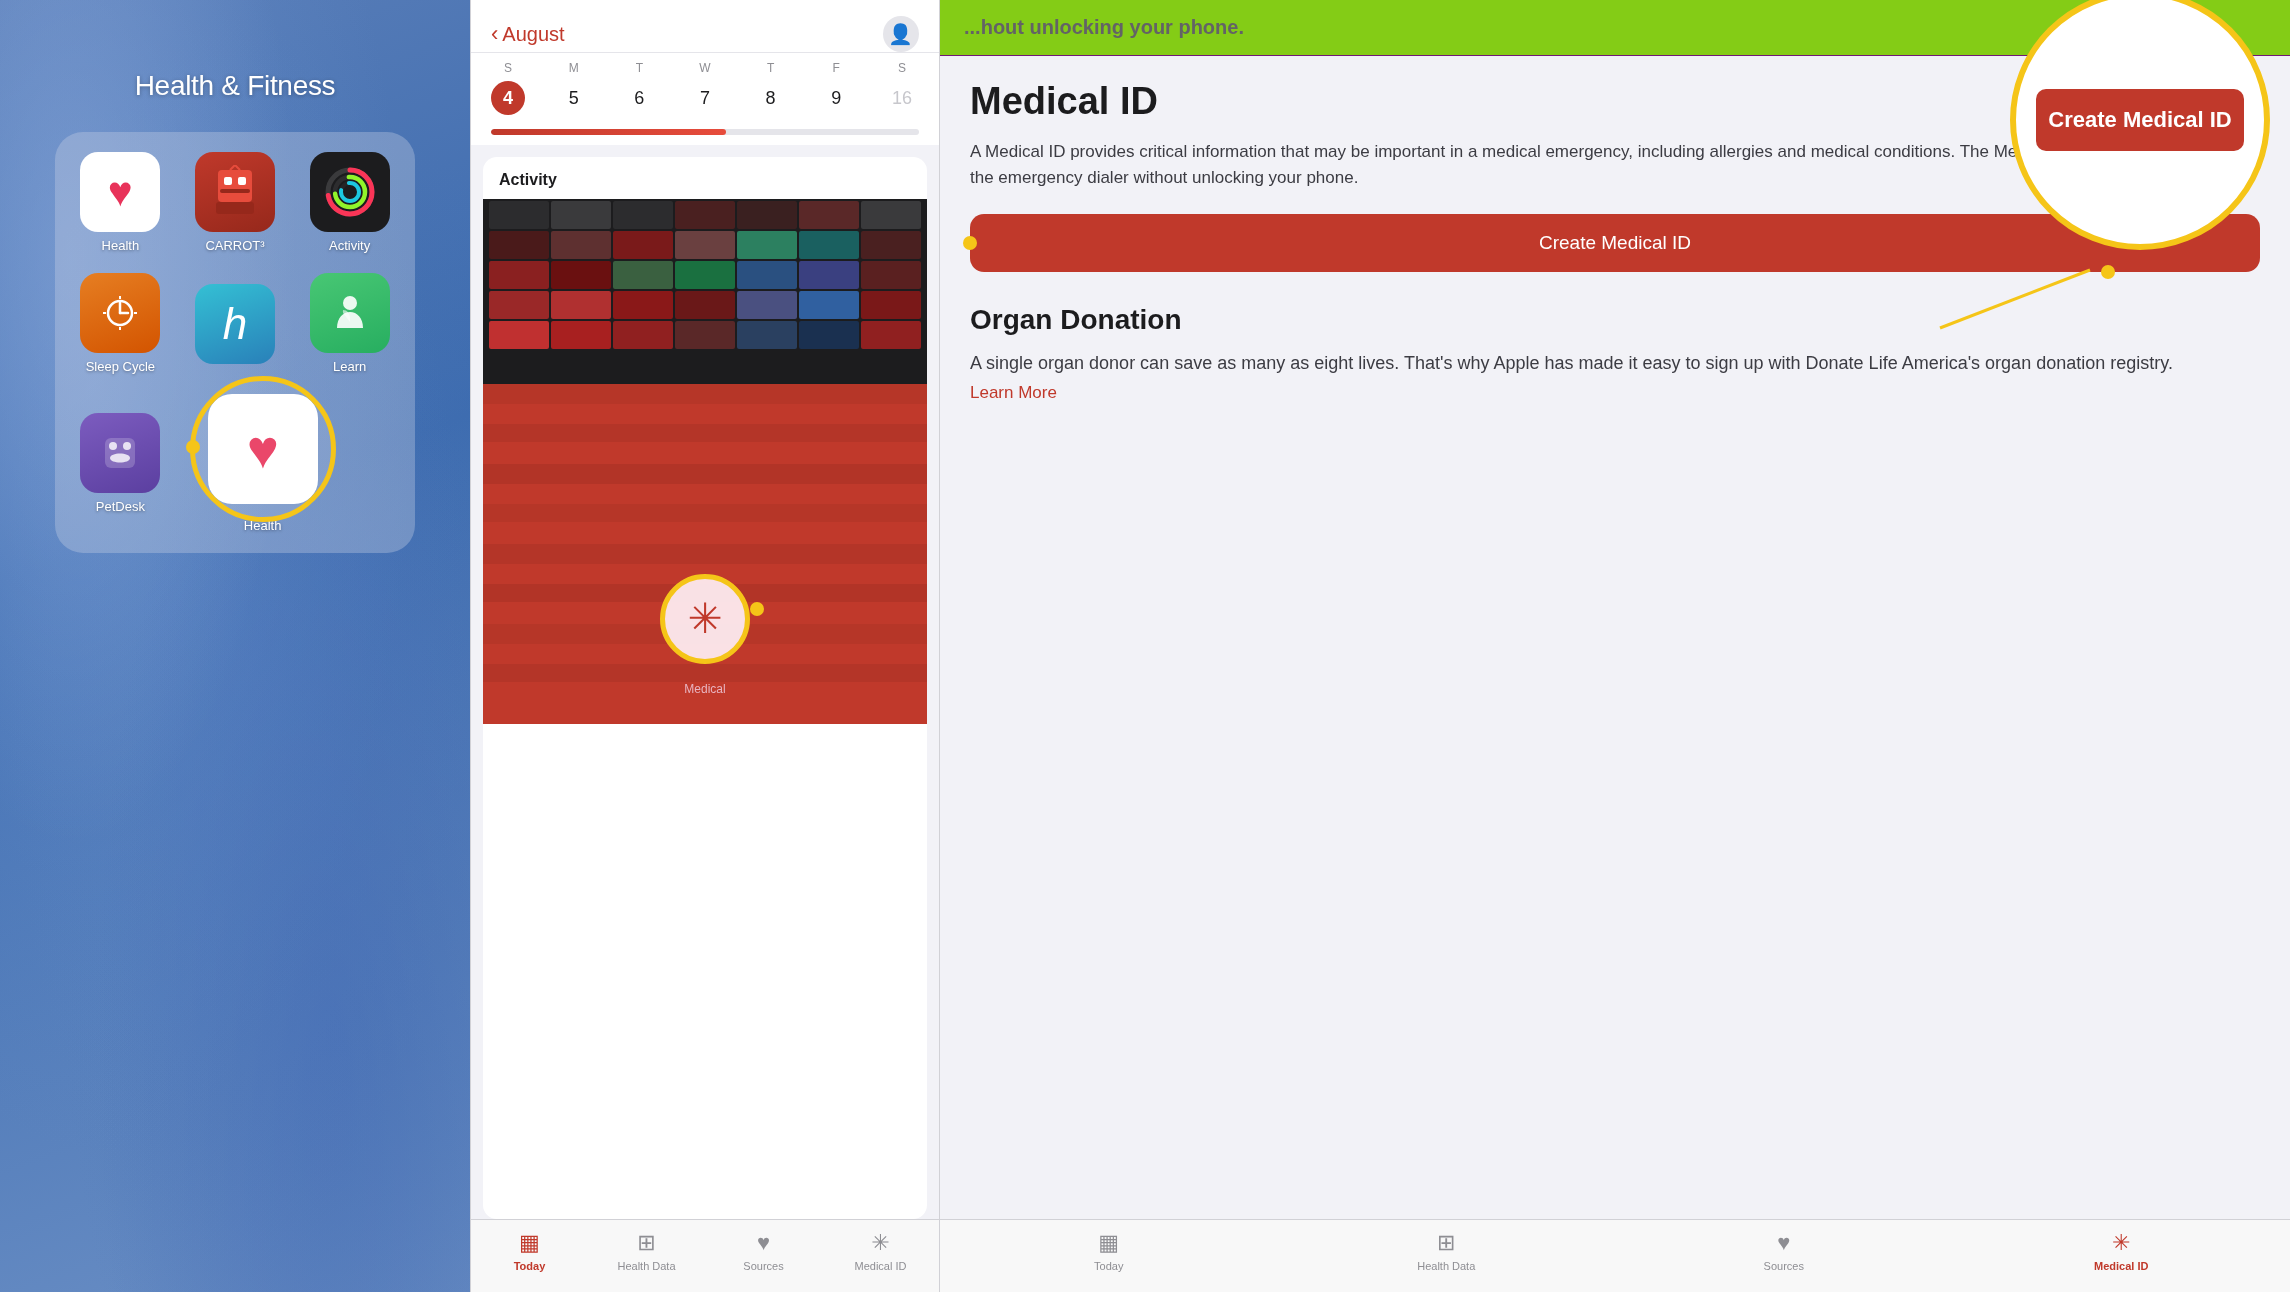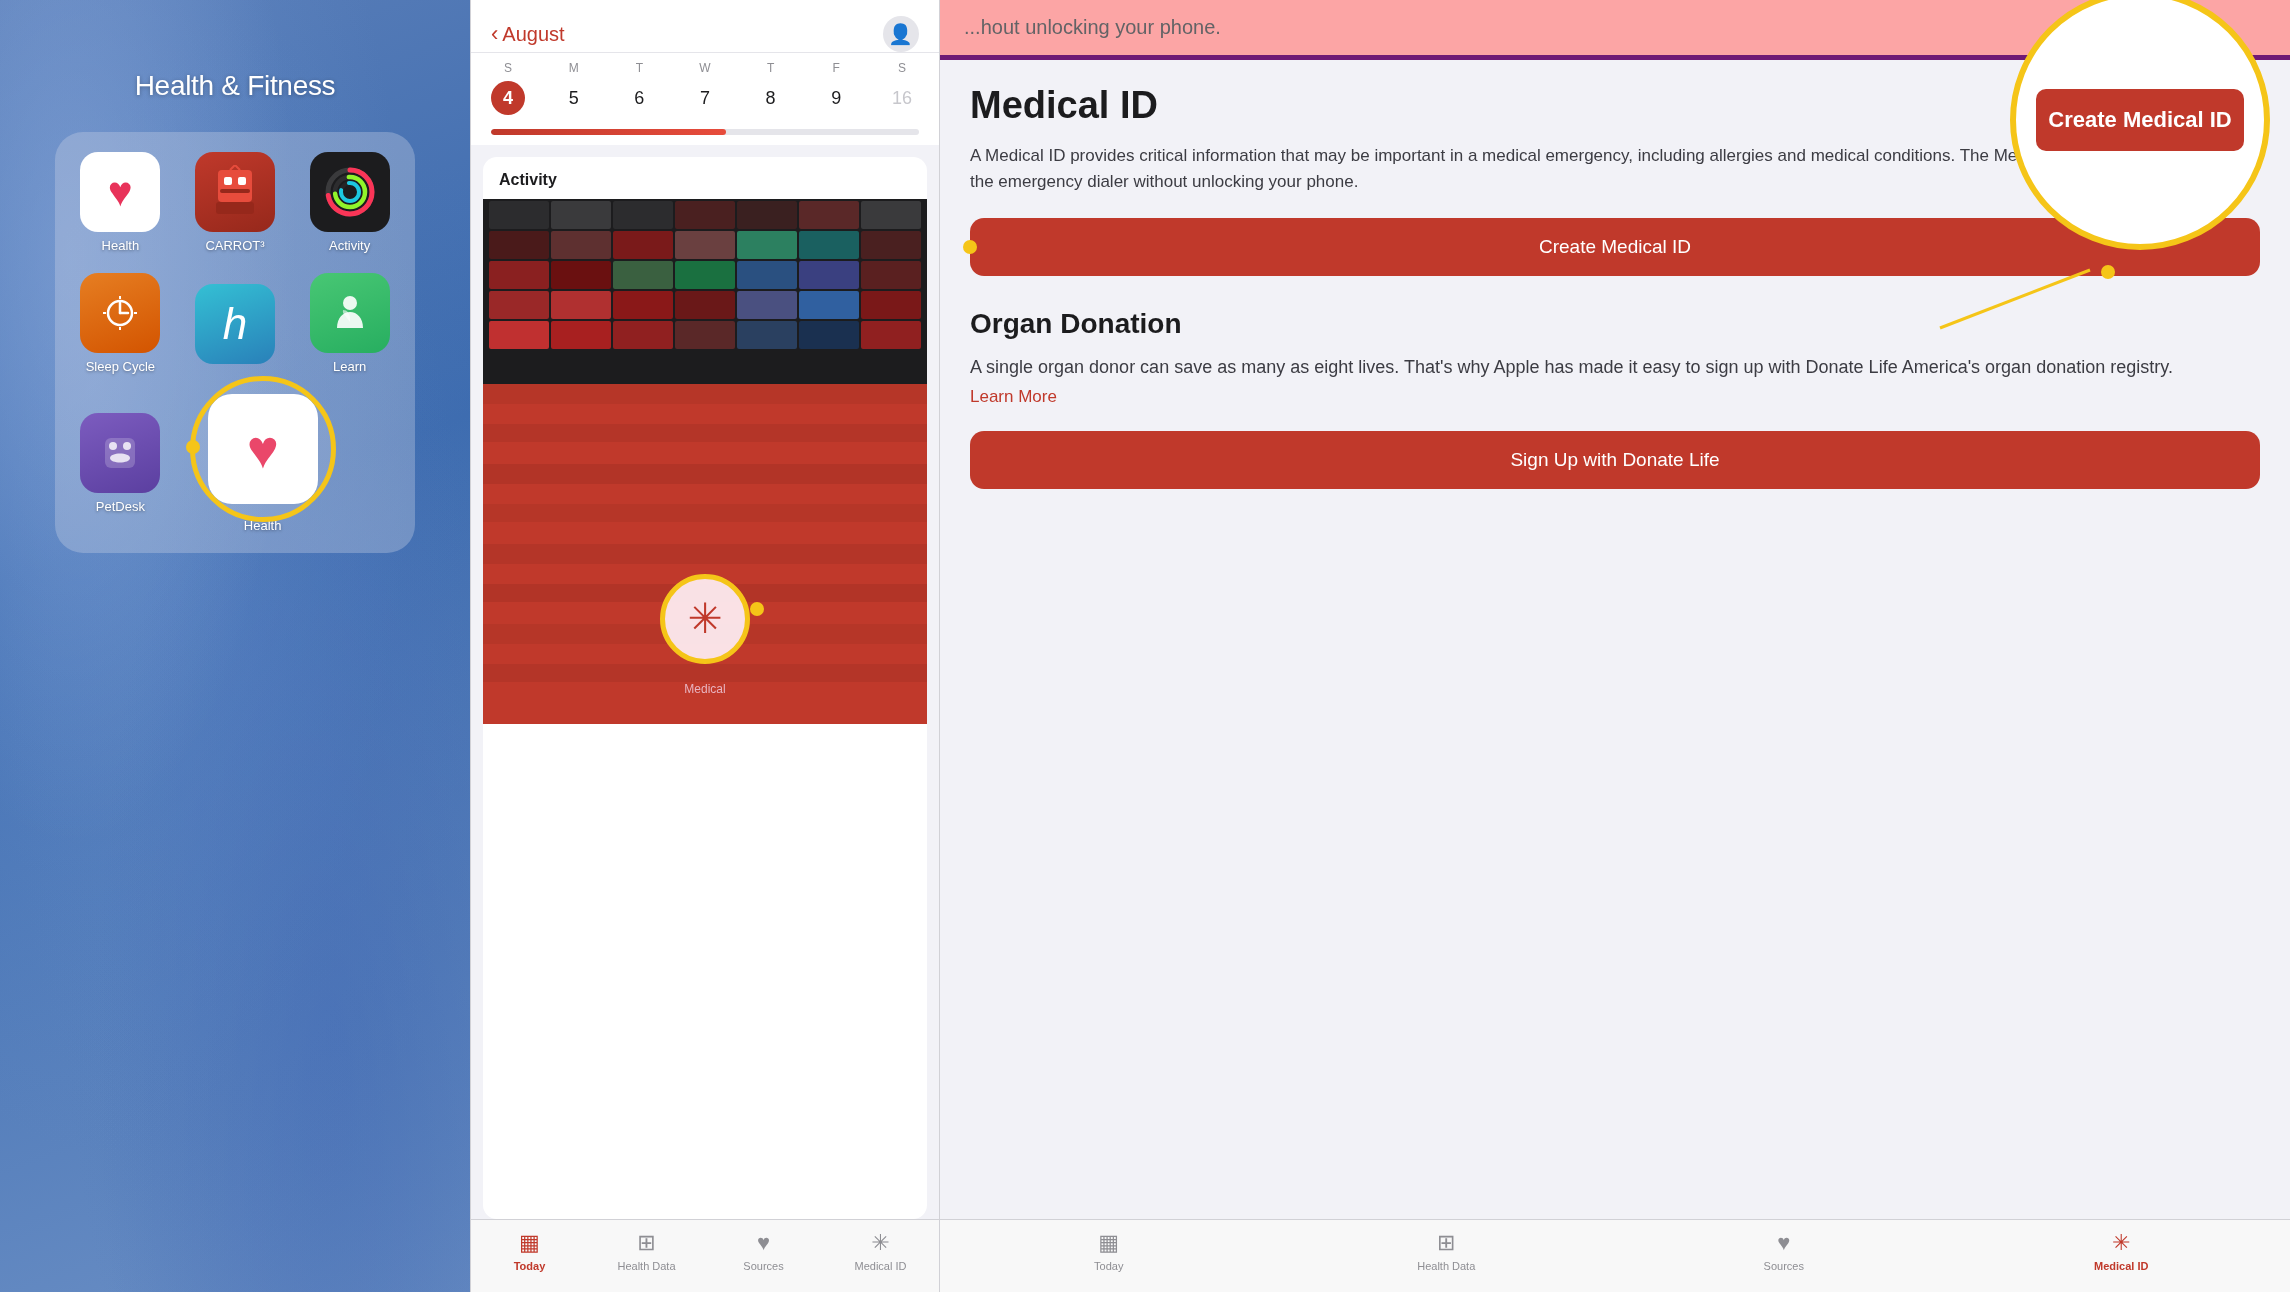--- a/index.html
+++ b/index.html
@@ -242,26 +242,26 @@
     
     .panel-medical {
       flex: 1;
       height: 1292px;
       background: #f2f2f7;
       display: flex;
       flex-direction: column;
       position: relative;
     }
     .medical-top-banner {
-      background: #fca5a5;
+      background: #84cc16;
       padding: 16px 24px;
       font-size: 20px;
       color: #636366;
-      font-weight: 400;
-      border-bottom: 5px solid #701a75;
+      font-weight: 700;
+      border-bottom: 1px solid #701a75;
       overflow: hidden;
       white-space: nowrap;
       text-overflow: ellipsis;
     }
     .medical-content {
       flex: 1;
       padding: 24px 30px;
       overflow-y: auto;
     }
     .medical-id-title {
@@ -674,23 +674,20 @@
         background:#f5c518;
         border-radius:50%;
         left:-7px; top:50%; transform:translateY(-50%);
       "></div>
     </button>
 
     <h2 class="organ-donation-title">Organ Donation</h2>
     <p class="organ-donation-desc">A single organ donor can save as many as eight lives. That's why Apple has made it easy to sign up with Donate Life America's organ donation registry.</p>
     <a href="#" class="learn-more-link">Learn More</a>
 
-    <button class="btn-signup-donate">
-      <span>Sign Up with Donate Life</span>
-    </button>
   </div>
 
   <div class="create-medical-circle">
     <div class="create-medical-circle-inner">
       <span>Create Medical ID</span>
     </div>
   </div>
 
   <div style="
     position:absolute;

